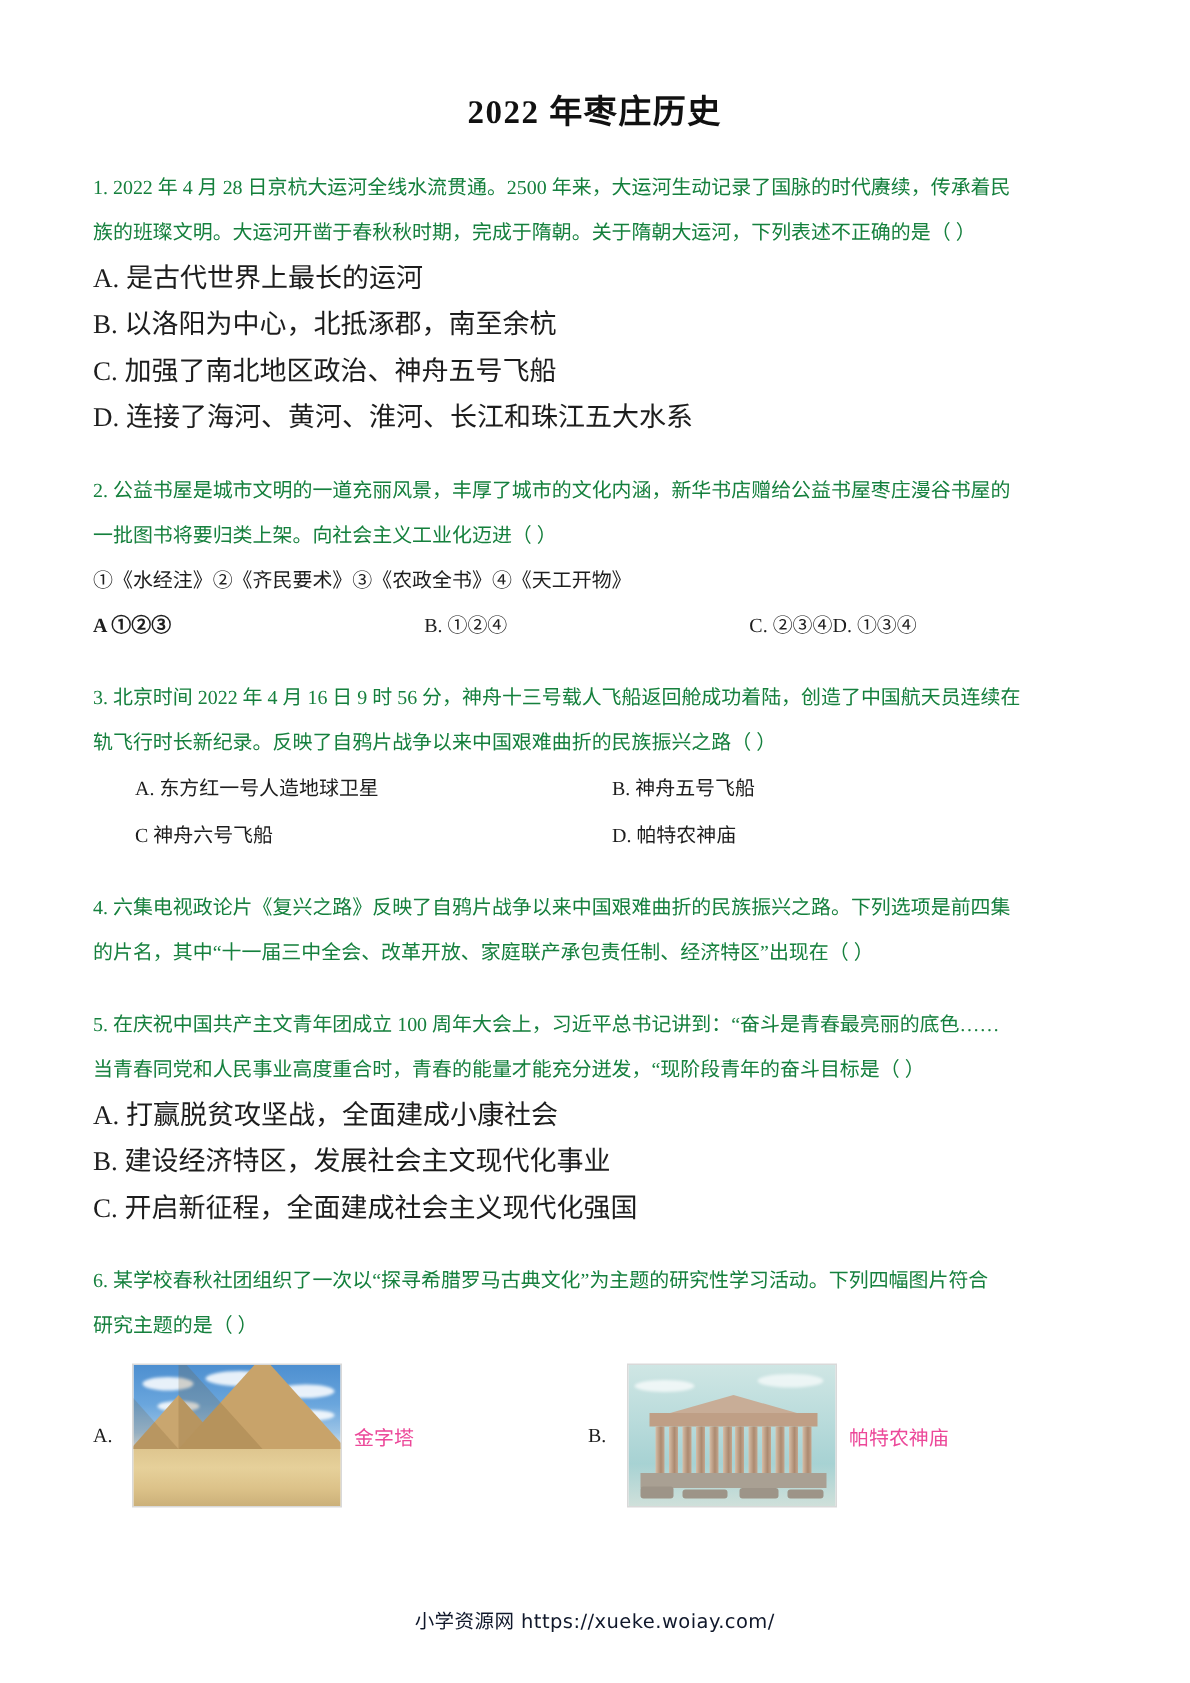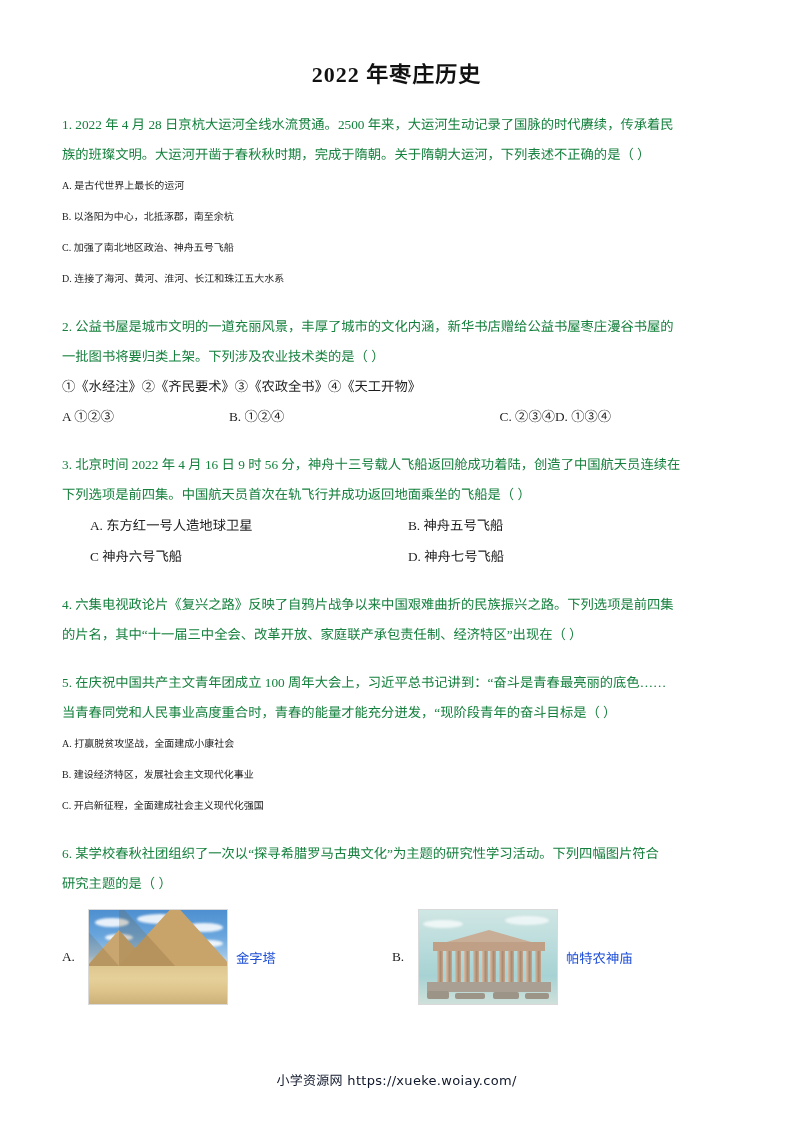--- a/index.html
+++ b/index.html
@@ -39,43 +39,43 @@
   }
   .qstem {
     font-size: 13.3px;
     line-height: 30px;
     text-align: justify;
     text-justify: inter-ideograph;
     color: #15803d;
     margin: 0;
   }
   .opt-line {
-    font-size: 10px;
+    font-size: 18px;
     line-height: 30px;
     color: #1d1d1d;
     margin: 0;
     white-space: nowrap;
     font-family: Liberation Serif, serif;
   }
   .opt-list-rows .opt-line {
     line-height: 31px;
   }
   
   .opt-grid-4 {
     display: flex;
     font-size: 13.3px;
     line-height: 30px;
     color: #1d1d1d;
   }
   .opt-grid-4 > span {
     flex: 0 0 auto;
     white-space: nowrap;
   }
-  .q2-grid > span:nth-child(1) { width: 167px; }
-  .q2-grid > span:nth-child(2) { width: 163px; }
+  .q2-grid > span:nth-child(1) { width: 167px; font-weight: bold; }
+  .q2-grid > span:nth-child(2) { width: 163px; text-align: center; }
   .q2-grid > span:nth-child(3) { width: 163px; text-align: right; }
   .q4-grid > span:nth-child(1) { width: 163px; }
   .q4-grid > span:nth-child(2) { width: 130px; }
   .q4-grid > span:nth-child(3) { width: 146px; }
   
   .opt-grid-2 {
     display: flex;
     font-size: 13.3px;
     line-height: 31px;
     color: #1d1d1d;
@@ -107,21 +107,21 @@
   }
   .pic-label {
     font-size: 13.3px;
     width: 26px;
     flex: 0 0 26px;
     color: #1d1d1d;
   }
   .pic-caption {
     font-size: 13.3px;
     margin-left: 8px;
-    color: #1d4ed8;
+    color: #ec4899;
     white-space: nowrap;
   }
   .photo {
     width: 140px;
     height: 96px;
     flex: 0 0 140px;
     position: relative;
     overflow: hidden;
     border: 1px solid #d9d9d9;
     box-sizing: border-box;
@@ -256,40 +256,40 @@
     <div class="opt-list-rows">
       <p class="opt-line">A.  是古代世界上最长的运河</p>
       <p class="opt-line">B.  以洛阳为中心，北抵涿郡，南至余杭</p>
       <p class="opt-line">C.  加强了南北地区政治、神舟五号飞船</p>
       <p class="opt-line">D.  连接了海河、黄河、淮河、长江和珠江五大水系</p>
     </div>
   </div>
 
   <div class="qblock">
     <p class="qstem">2. 公益书屋是城市文明的一道充丽风景，丰厚了城市的文化内涵，新华书店赠给公益书屋枣庄漫谷书屋的</p>
-    <p class="qstem">一批图书将要归类上架。下列涉及农业技术类的是（     ）</p>
+    <p class="qstem">一批图书将要归类上架。向社会主义工业化迈进（     ）</p>
     <p class="sub-items">①《水经注》②《齐民要术》③《农政全书》④《天工开物》</p>
     <div class="opt-grid-4 q2-grid">
       <span>A  ①②③</span>
       <span>B. ①②④</span>
       <span>C. ②③④</span>
       <span>D. ①③④</span>
     </div>
   </div>
 
   <div class="qblock">
     <p class="qstem">3. 北京时间 2022 年 4 月 16 日 9 时 56 分，神舟十三号载人飞船返回舱成功着陆，创造了中国航天员连续在</p>
-    <p class="qstem">下列选项是前四集。中国航天员首次在轨飞行并成功返回地面乘坐的飞船是（     ）</p>
+    <p class="qstem">轨飞行时长新纪录。反映了自鸦片战争以来中国艰难曲折的民族振兴之路（     ）</p>
     <div class="opt-grid-2">
       <span>A.  东方红一号人造地球卫星</span>
       <span>B.  神舟五号飞船</span>
     </div>
     <div class="opt-grid-2">
       <span>C  神舟六号飞船</span>
-      <span>D.  神舟七号飞船</span>
+      <span>D.  帕特农神庙</span>
     </div>
   </div>
 
   <div class="qblock">
     <p class="qstem">4. 六集电视政论片《复兴之路》反映了自鸦片战争以来中国艰难曲折的民族振兴之路。下列选项是前四集</p>
     <p class="qstem">的片名，其中“十一届三中全会、改革开放、家庭联产承包责任制、经济特区”出现在（     ）</p>
   </div>
 
   <div class="qblock">
     <p class="qstem">5. 在庆祝中国共产主文青年团成立 100 周年大会上，习近平总书记讲到：“奋斗是青春最亮丽的底色……</p>

